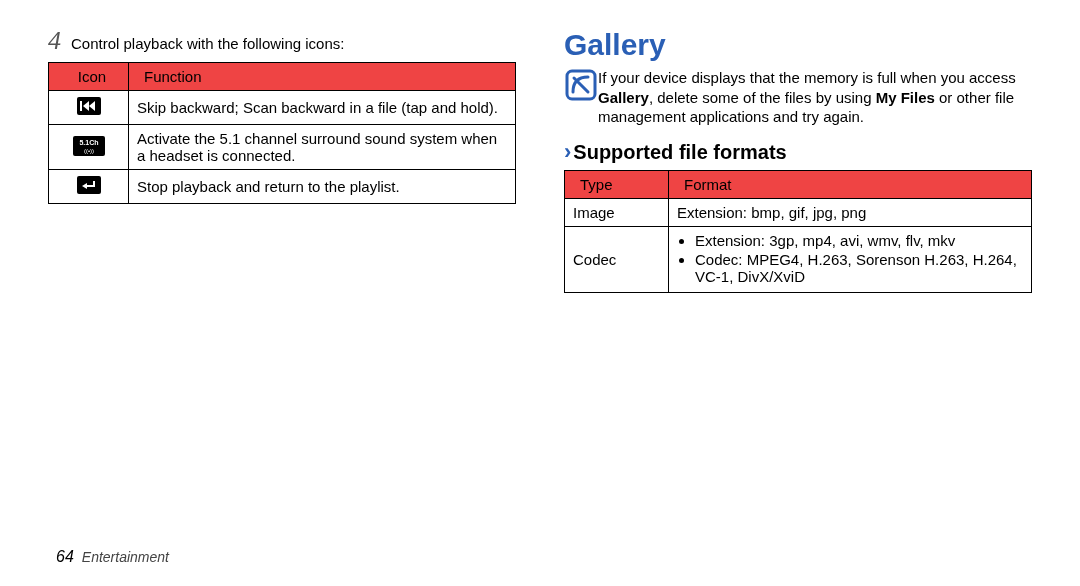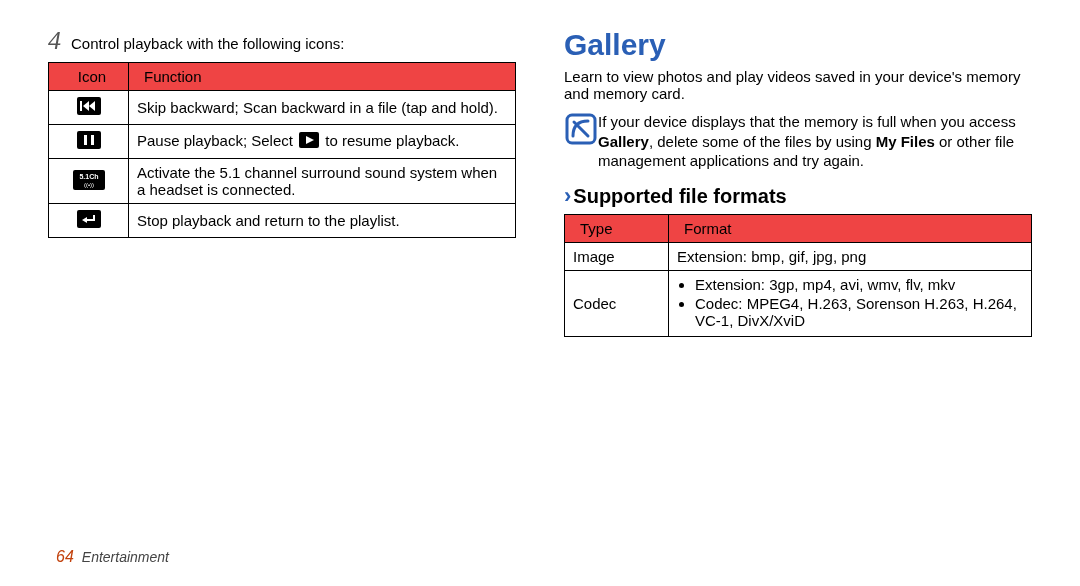--- a/index.html
+++ b/index.html
@@ -133,21 +133,21 @@
     font-style: italic;
     font-size: 14px;
     color: #444;
     display: flex;
     align-items: baseline;
     gap: 8px;
   }
   .page-num {
     font-style: italic;
     font-size: 16px;
-    color: #c2410c;
+    color: #000000;
   }
 </style>
 </head>
 <body>
 
 <div class="page">
 
   <div class="col">
     <div class="step-row">
       <span class="step-num">4</span>
@@ -171,37 +171,20 @@
                   <rect x="1" y="1" width="24" height="18" rx="2" fill="#000"></rect>
                   <rect x="4" y="5" width="2" height="10" fill="#fff"></rect>
                   <polygon points="13,10 19,5 19,15" fill="#fff"></polygon>
                   <polygon points="7,10 13,5 13,15" fill="#fff"></polygon>
                 </svg>
             </span>
           </td>
           <td>Skip backward; Scan backward in a file (tap and hold).</td>
         </tr>
 
-        <tr>
-          <td class="icon-col">
-            <span class="icon-box">
-              <svg width="26" height="20">
-                  <rect x="1" y="1" width="24" height="18" rx="2" fill="#000"></rect>
-                  <rect x="8" y="5" width="3" height="10" fill="#fff"></rect>
-                  <rect x="15" y="5" width="3" height="10" fill="#fff"></rect>
-                </svg>
-            </span>
-          </td>
-          <td>
-            <span>Pause playback; Select </span><span class="inline-icon"><svg width="20" height="16">
-                  <rect x="0" y="0" width="20" height="16" rx="2" fill="#000"></rect>
-                  <polygon points="7,4 15,8 7,12" fill="#fff"></polygon>
-                </svg></span><span> to resume playback.</span>
-          </td>
-        </tr>
 
 
         <tr>
           <td class="icon-col">
             <span class="icon-box">
               <svg width="32" height="20">
                   <rect x="0" y="0" width="32" height="20" rx="2" fill="#000"></rect>
                   <text x="16" y="9" fill="#fff" font-size="7" font-family="Arial" text-anchor="middle" font-weight="bold">5.1Ch</text>
                   <text x="16" y="17" fill="#fff" font-size="6" font-family="Arial" text-anchor="middle">((•))</text>
                 </svg>
@@ -222,21 +205,20 @@
             </span>
           </td>
           <td>Stop playback and return to the playlist.</td>
         </tr>
       </tbody>
     </table>
   </div>
 
   <div class="col">
     <h1 class="gallery">Gallery</h1>
-    <div class="intro">Learn to view photos and play videos saved in your device's memory and memory card.</div>
 
     <div class="note-row">
       <span class="note-icon">
         <svg width="34" height="34">
             <rect x="3" y="3" width="28" height="28" rx="5" fill="none" stroke="#2a5fb5" stroke-width="3"></rect>
             <path d="M10 10 L24 24 M9 24 Q9 9 24 9" stroke="#2a5fb5" stroke-width="3" fill="none" stroke-linecap="round"></path>
           </svg>
       </span>
       <div class="note-text">
         <span>If your device displays that the memory is full when you access </span><b>Gallery</b><span>, delete some of the files by using </span><b>My Files</b><span> or other file management applications and try again.</span>

